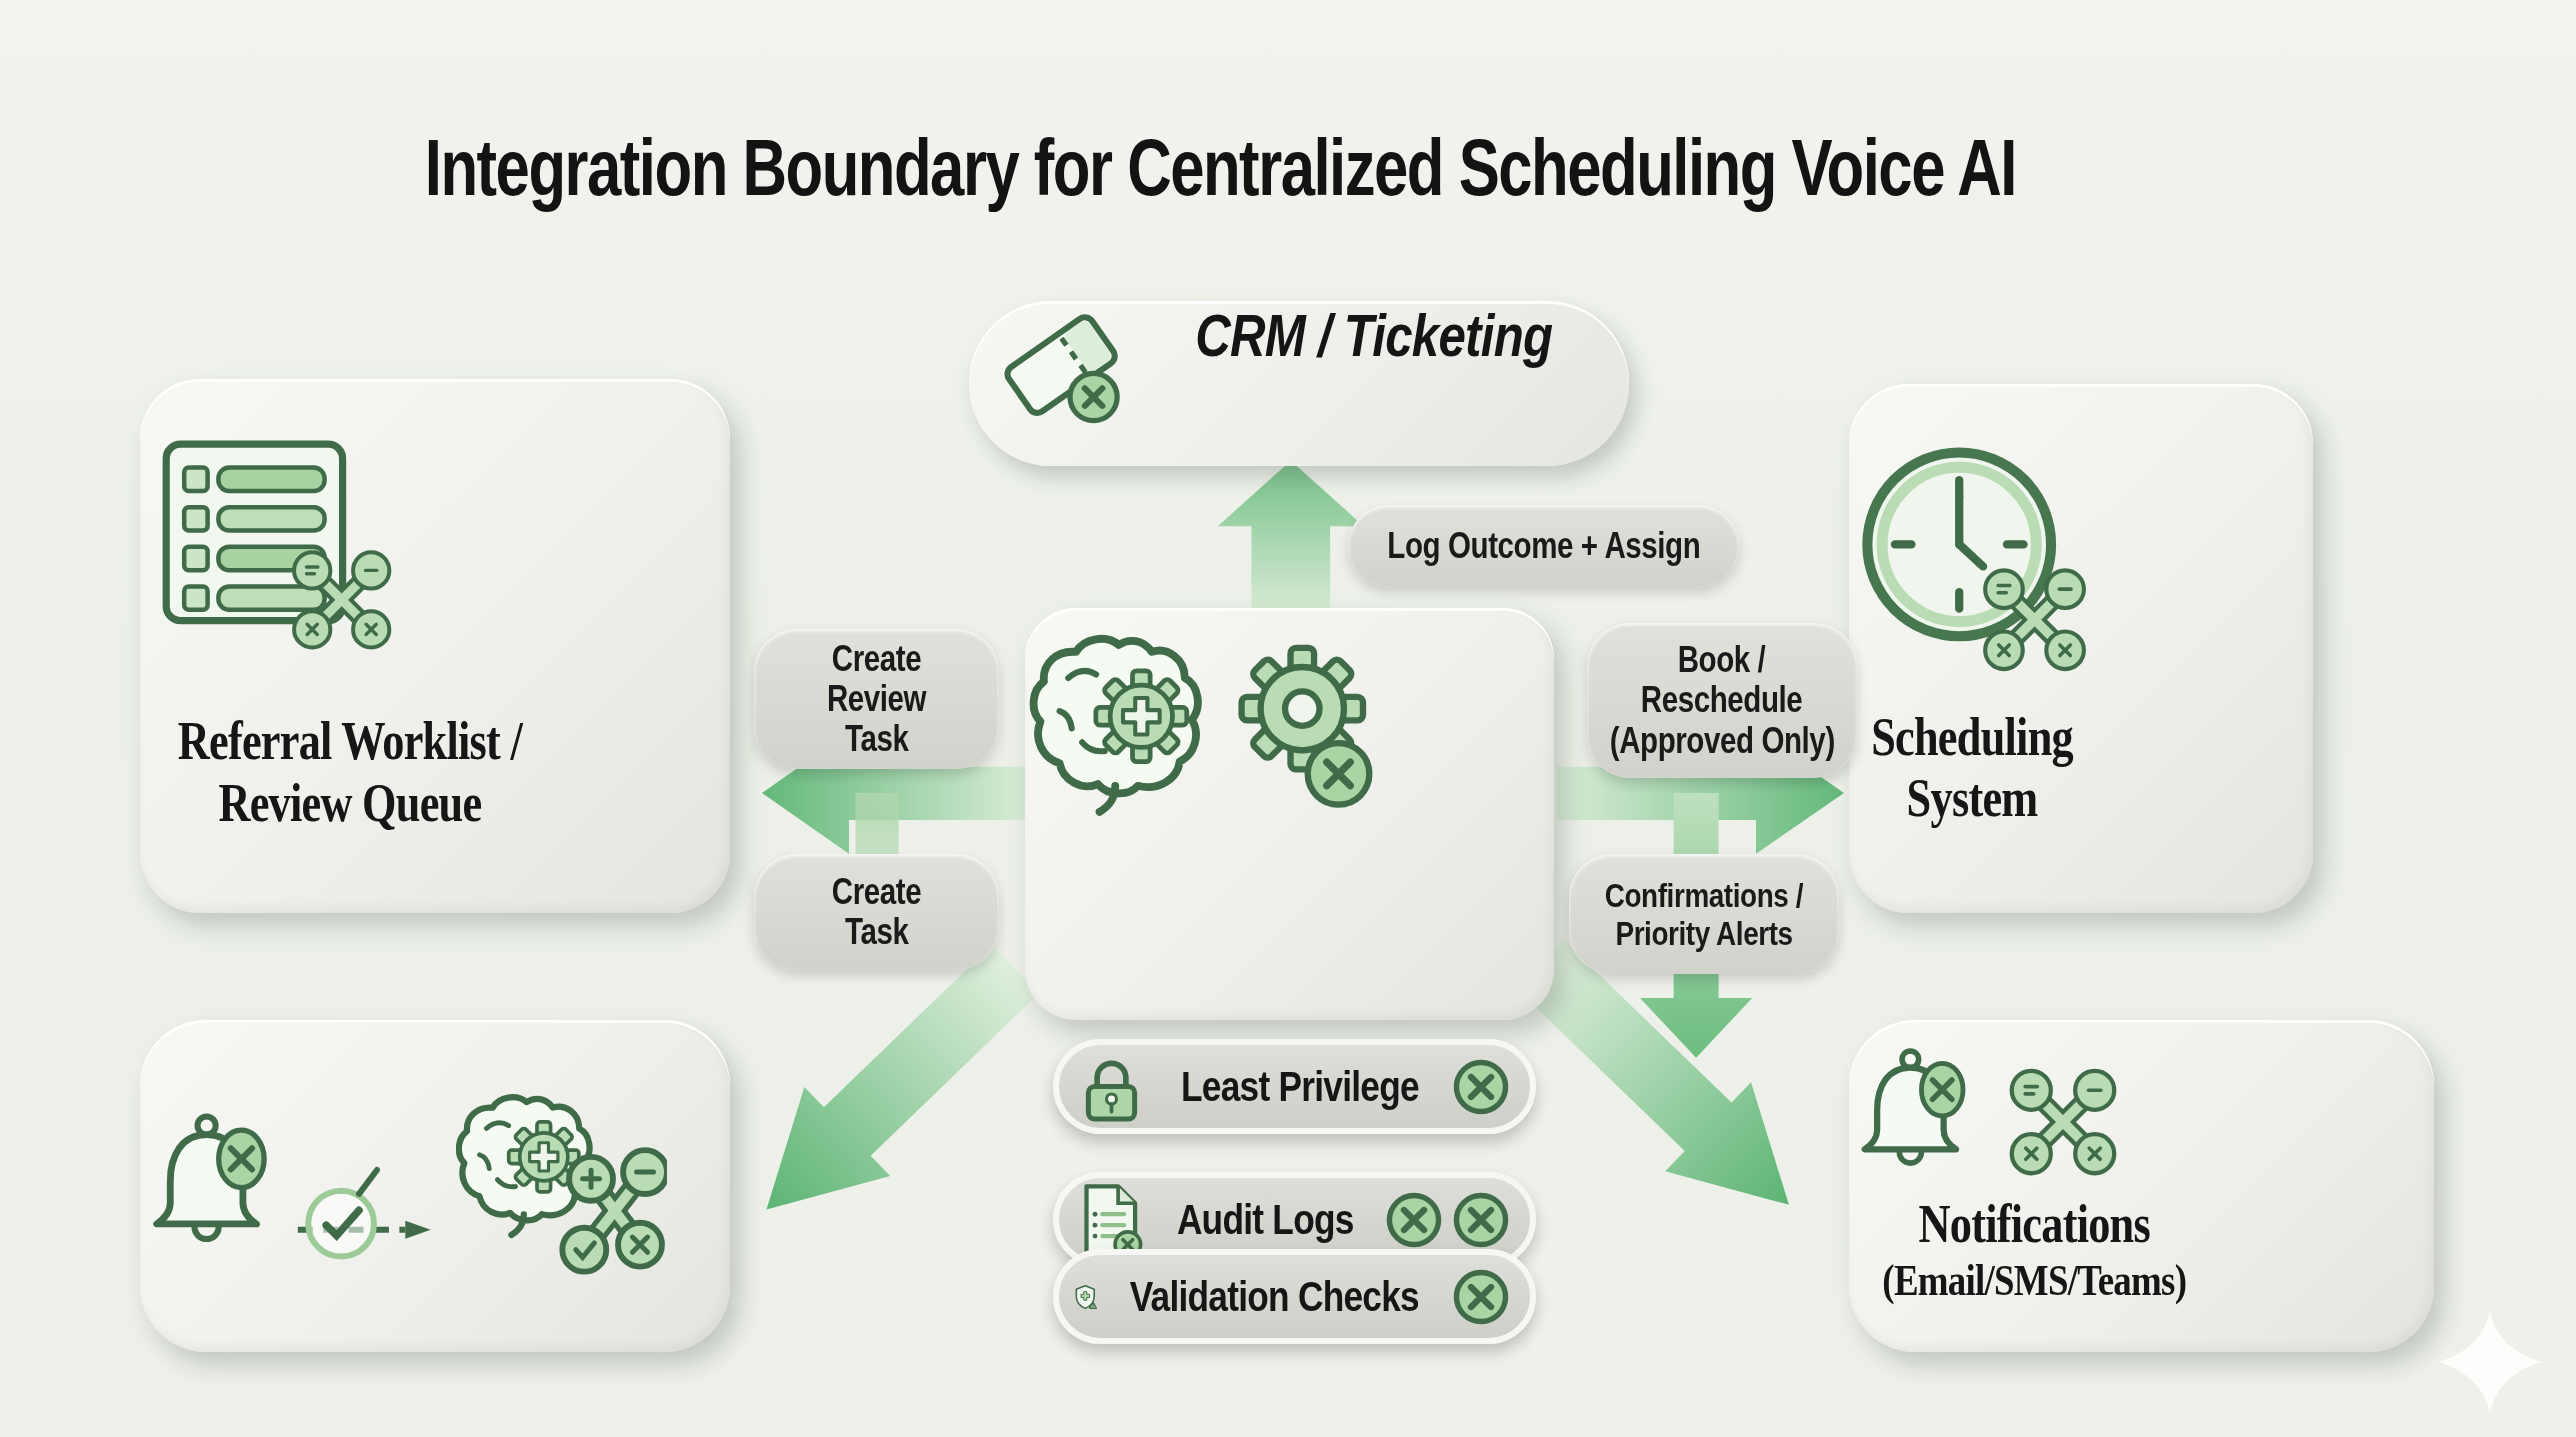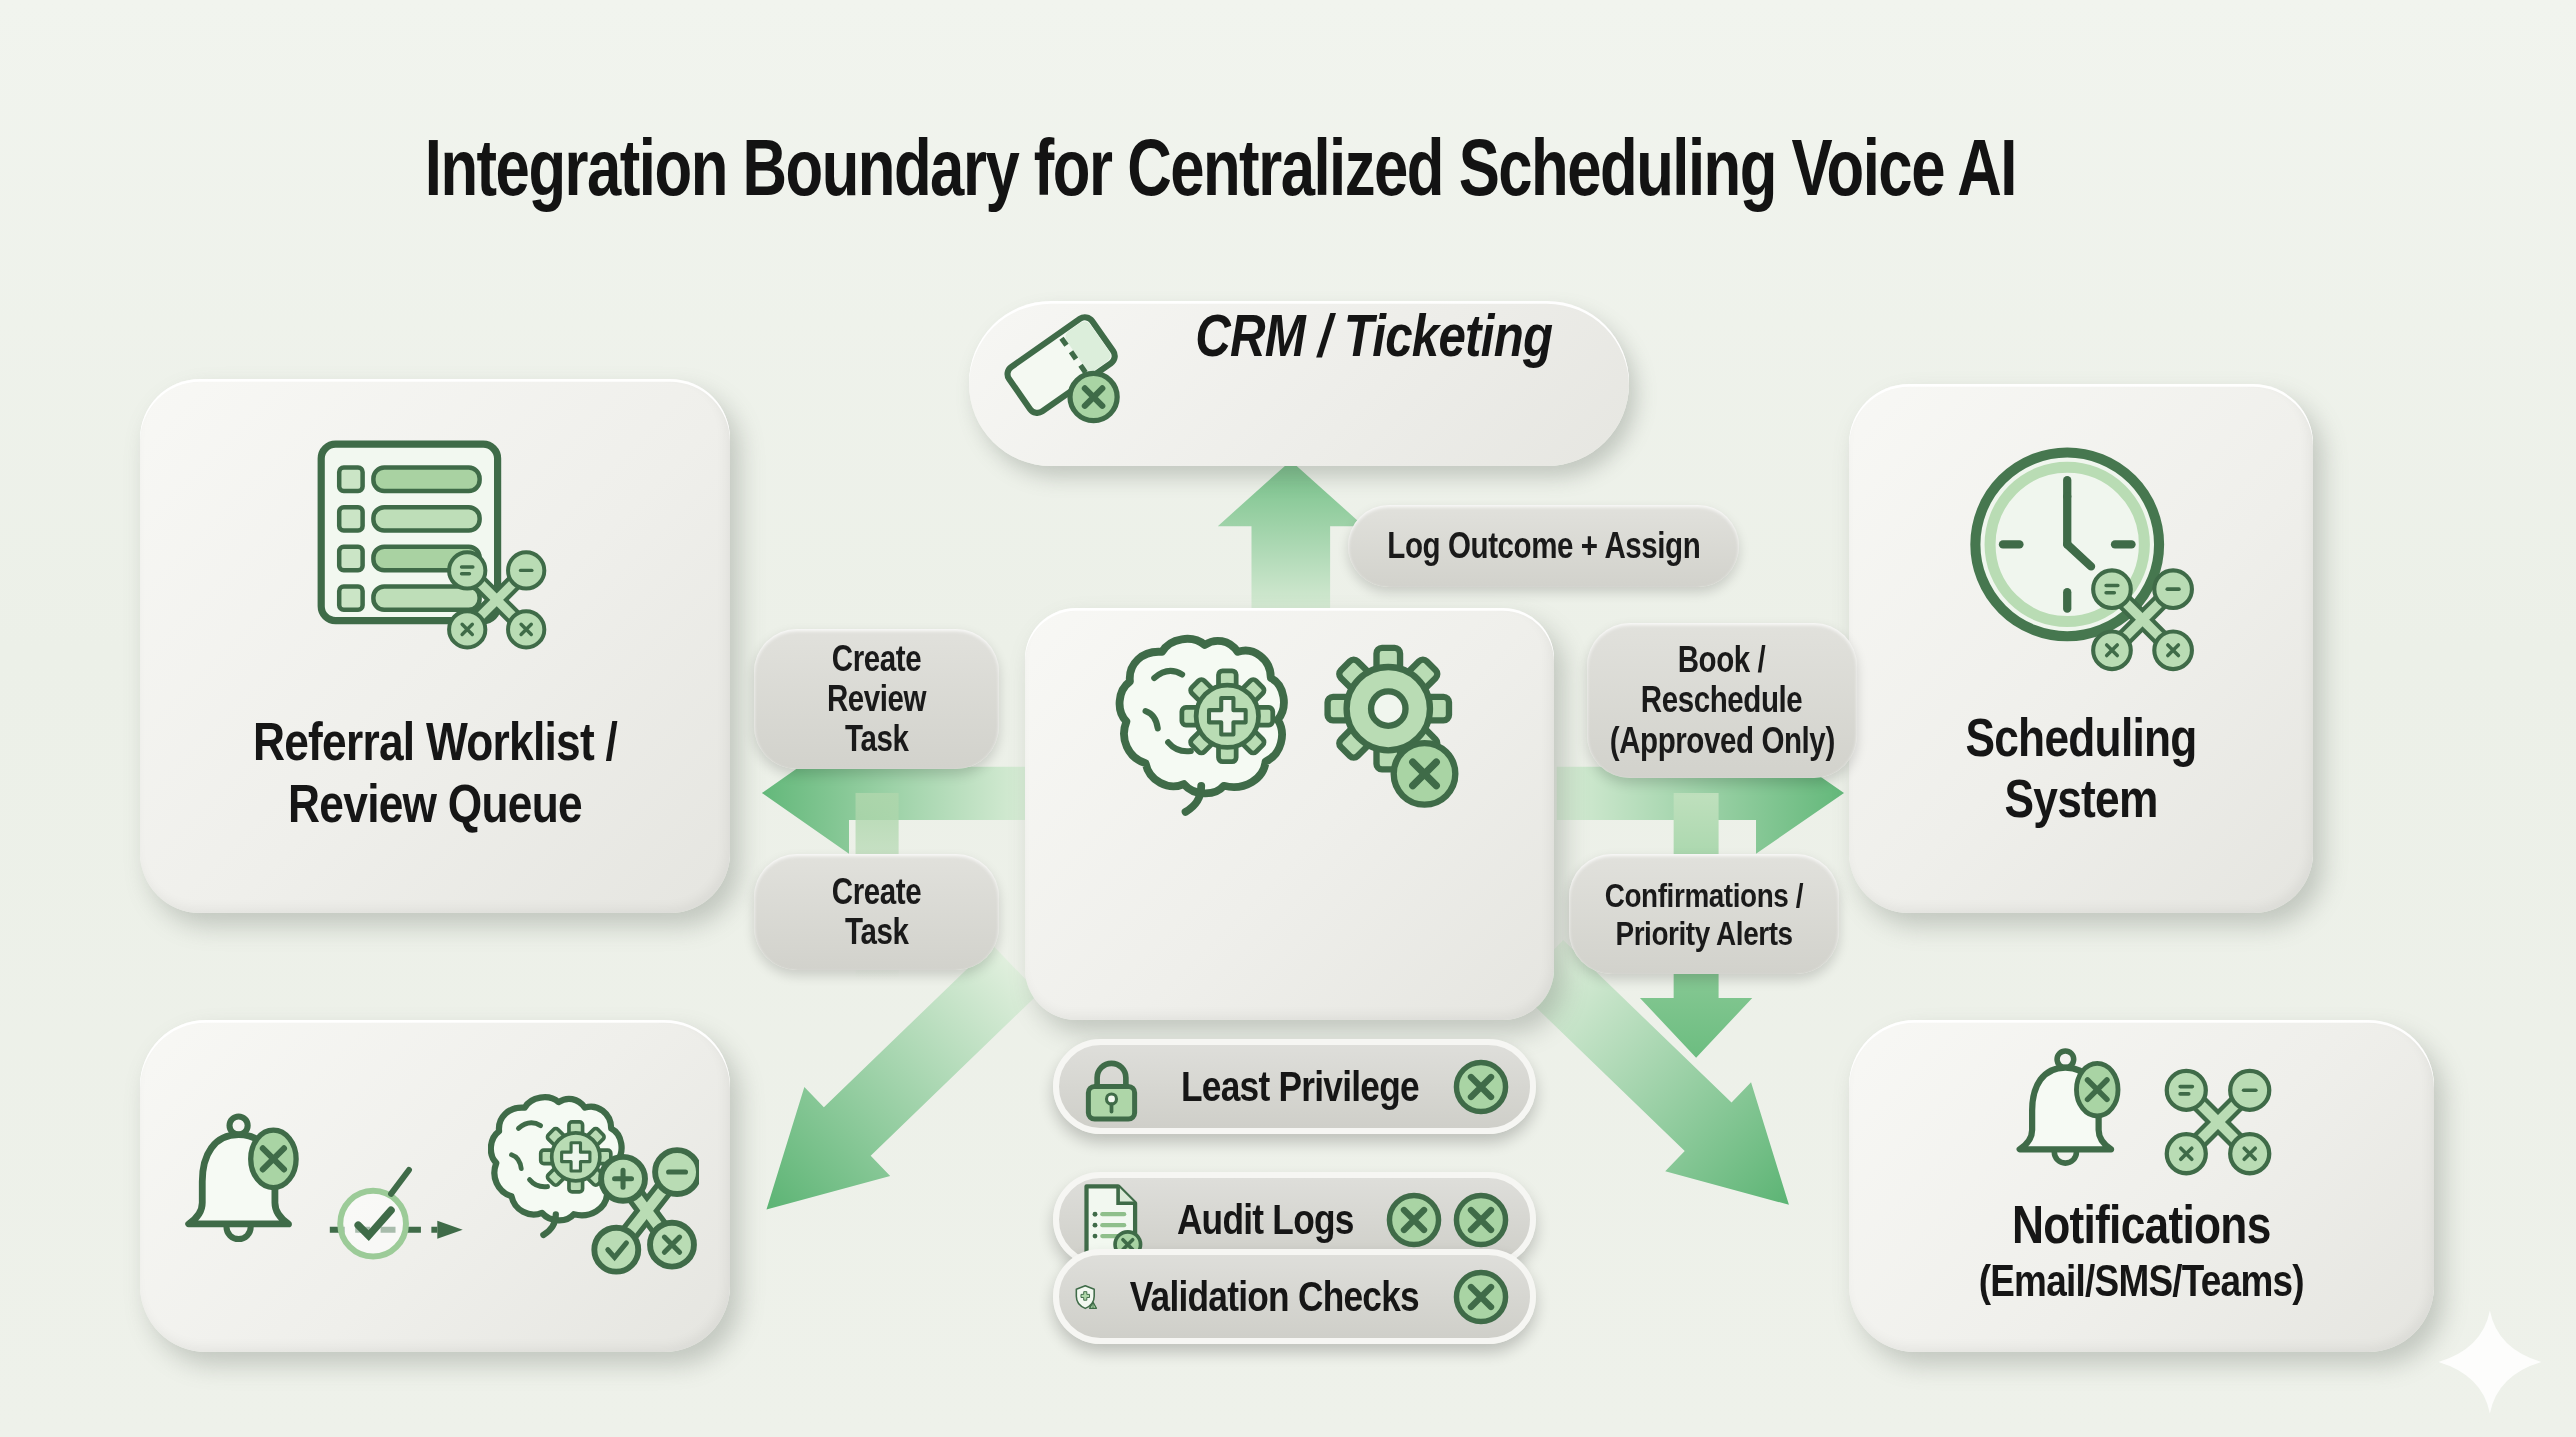--- a/index.html
+++ b/index.html
@@ -12,21 +12,21 @@
     position:absolute;left:225px;top:122px;width:1816px;text-align:center;
     font-size:79px;font-weight:700;letter-spacing:-1.9px;color:#131313;
     transform:scaleX(.78);transform-origin:50% 50%;white-space:nowrap;
   }
   .box{
     position:absolute;border-radius:60px;
     background:linear-gradient(135deg,#f8f8f5 0%,#efefeb 55%,#e5e5e0 100%);
     box-shadow:9.4px 13px 24px rgba(105,115,105,.33),
                inset 0 2.8px 0 rgba(255,255,255,.95),
                inset -3.7px -4.7px 11.2px rgba(0,0,0,.05);
-    display:flex;flex-direction:column;align-items:center;z-index:2;box-sizing:border-box;
+    display:flex;flex-direction:column;align-items:flex-start;z-index:2;box-sizing:border-box;font-family:Liberation Serif, serif;
   }
   .box-label{font-weight:700;color:#161616;text-align:center;line-height:1.14;letter-spacing:-0.9px;}
   .cond{display:block;transform:scaleX(.82);transform-origin:50% 50%;white-space:nowrap;}
   .crm-pill{
     position:absolute;left:969px;top:301px;width:660px;height:165px;border-radius:82px;
     background:linear-gradient(135deg,#f7f7f4,#ececе8 60%,#e6e6e1);
     background:linear-gradient(135deg,#f7f7f4,#ececе8 60%,#e6e6e1);
     background:linear-gradient(135deg,#f7f7f4 0%,#edede9 60%,#e6e6e1 100%);
     box-shadow:7.5px 11.2px 20.6px rgba(105,115,105,.32),inset 0 2.8px 0 rgba(255,255,255,.95);
     display:flex;align-items:flex-start;padding:0 28px 0 32px;gap:24px;z-index:2;box-sizing:border-box;font-style:italic;

